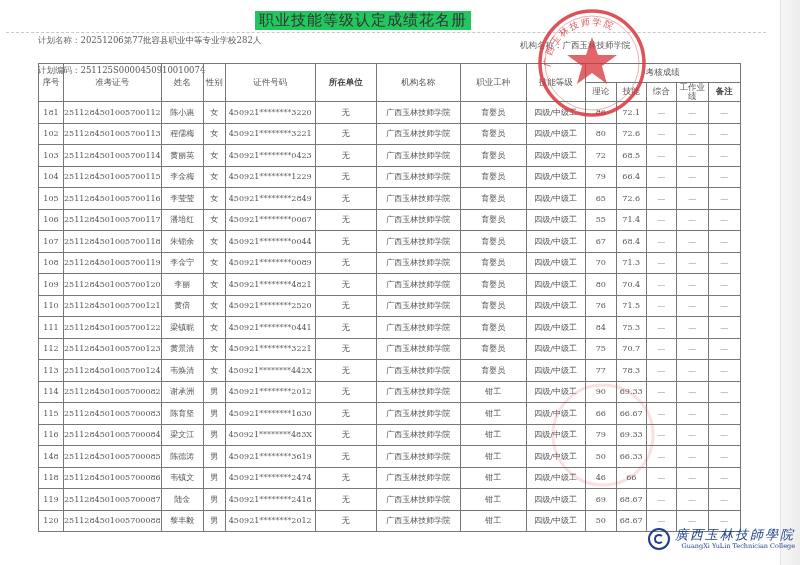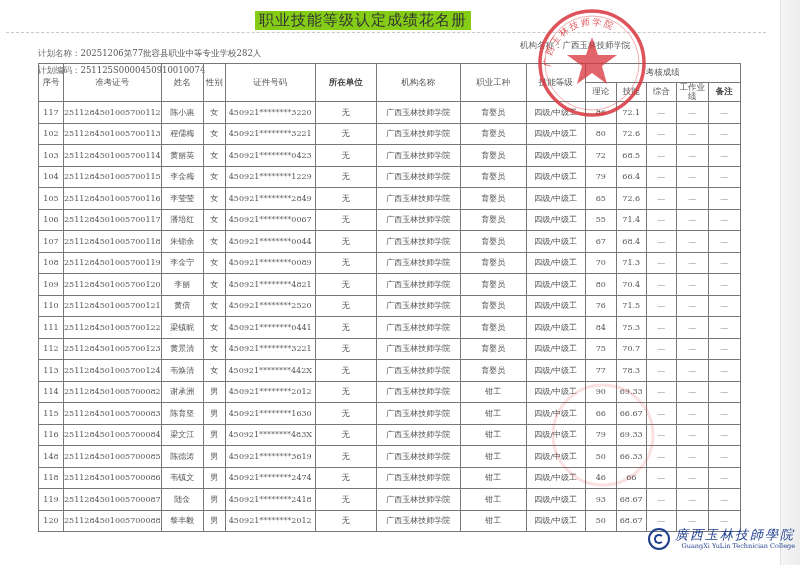--- a/index.html
+++ b/index.html
@@ -7,21 +7,21 @@
     width:800px; height:565px; overflow:hidden; position:relative;
     background:#ffffff; color:#555;
     font-family: "DejaVu Serif", "Liberation Serif", serif;
   }
   .page { position:absolute; left:0; top:0; width:800px; height:565px; }
   .right-edge { position:absolute; left:780px; top:0; width:20px; height:565px;
     background:linear-gradient(90deg,#f6f6f6,#ececec); border-left:1px solid #e2e2e2; }
   .title-line { position:absolute; left:6px; top:32px; width:760px; height:0;
     border-top:1px dashed #c8c8c8; }
   .title { position:absolute; left:255px; top:11px; font-size:15px; color:#333;
-    background:#84cc16; padding:0 4px; letter-spacing:1px; }
+    background:#22c55e; padding:0 4px; letter-spacing:1px; }
   .meta { position:absolute; font-size:8.5px; color:#555; white-space:nowrap; }
   .meta .lbl { color:#666; }
 
   table.roster { position:absolute; left:38px; top:63px; border-collapse:collapse;
     table-layout:fixed; font-size:8px; color:#555; }
   table.roster td, table.roster th {
     border:1px solid #777; text-align:center; vertical-align:middle;
     padding:0; overflow:hidden; white-space:nowrap; font-weight:normal;
   }
   table.roster th { color:#555; font-size:8.5px;margin-left:9px; }
@@ -49,21 +49,21 @@
 </style>
 </head>
 <body>
 
 <div class="page">
   <div class="right-edge"></div>
 
   <div class="title-line"></div>
   <div class="title">职业技能等级认定成绩花名册</div>
 
-  <div class="meta" style="left:38px; top:48px;">
+  <div class="meta" style="left:38px; top:35px;">
     <span class="lbl">计划名称：</span><span>20251206第77批容县职业中等专业学校282人</span>
   </div>
   <div class="meta" style="left:38px; top:65px;">
     <span class="lbl">计划编码：</span><span>251125S0000450910010074</span>
   </div>
   <div class="meta" style="left:520px; top:40px;">
     <span class="lbl">机构名称：</span><span>广西玉林技师学院</span>
   </div>
 
   <table class="roster">
@@ -99,21 +99,21 @@
       <tr class="hdr2">
         <th>理论</th>
         <th>技能</th>
         <th>综合</th>
         <th class="small2">工作业绩</th>
         <th style="font-weight:bold;color:#444">备注</th>
       </tr>
     </thead>
     <tbody id="roster-body">
   <tr>
-    <td>117</td>
+    <td>181</td>
     <td>2511284501005700112</td>
     <td>陈小惠</td>
     <td>女</td>
     <td>450921********3220</td>
     <td>无</td>
     <td>广西玉林技师学院</td>
     <td>育婴员</td>
     <td>四级/中级工</td>
     <td>86</td>
     <td>72.1</td>
@@ -414,21 +414,21 @@
   <tr>
     <td>119</td>
     <td>2511284501005700087</td>
     <td>陆金</td>
     <td>男</td>
     <td>450921********2418</td>
     <td>无</td>
     <td>广西玉林技师学院</td>
     <td>钳工</td>
     <td>四级/中级工</td>
-    <td>93</td>
+    <td>69</td>
     <td>68.67</td>
     <td class="dash">—</td>
     <td class="dash">—</td>
     <td class="dash">—</td>
   </tr>
 
   <tr>
     <td>120</td>
     <td>2511284501005700088</td>
     <td>黎丰毅</td>

